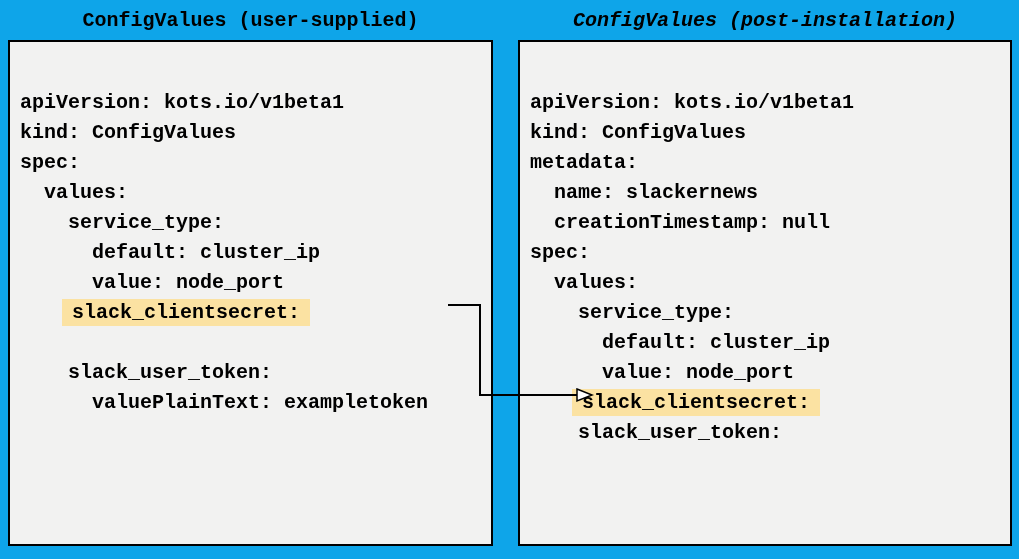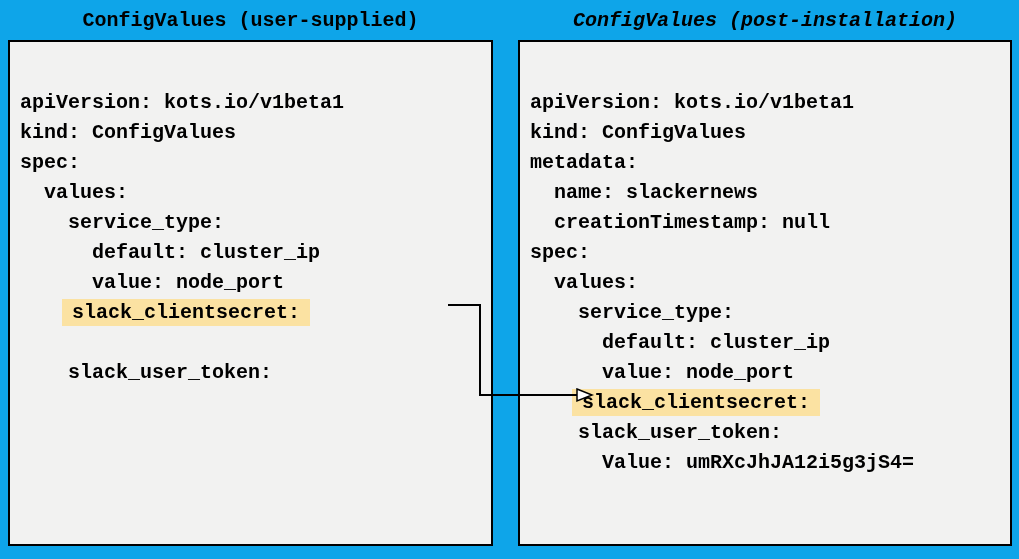--- a/index.html
+++ b/index.html
@@ -79,39 +79,38 @@
         <div class="line"><span class="indent" style="width: 0px;"></span><span class="txt">apiVersion: kots.io/v1beta1</span></div>
         <div class="line"><span class="indent" style="width: 0px;"></span><span class="txt">kind: ConfigValues</span></div>
         <div class="line"><span class="indent" style="width: 0px;"></span><span class="txt">spec:</span></div>
         <div class="line"><span class="indent" style="width: 24px;"></span><span class="txt">values:</span></div>
         <div class="line"><span class="indent" style="width: 48px;"></span><span class="txt">service_type:</span></div>
         <div class="line"><span class="indent" style="width: 72px;"></span><span class="txt">default: cluster_ip</span></div>
         <div class="line"><span class="indent" style="width: 72px;"></span><span class="txt">value: node_port</span></div>
         <div class="line"><span class="indent" style="width: 48px;"></span><span class="txt hl">slack_clientsecret:</span></div>
         <div class="line"><span class="indent" style="width: 72px;"></span></div>
         <div class="line"><span class="indent" style="width: 48px;"></span><span class="txt">slack_user_token:</span></div>
-        <div class="line"><span class="indent" style="width: 72px;"></span></div>
+        <div class="line"><span class="indent" style="width: 72px;"></span><span class="txt">valuePlainText: exampletoken</span></div>
       </div>
   </div>
 
   <div class="panel" id="right-panel">
     <div class="code">
         <div class="line"><span class="indent" style="width: 0px;"></span><span class="txt">apiVersion: kots.io/v1beta1</span></div>
         <div class="line"><span class="indent" style="width: 0px;"></span><span class="txt">kind: ConfigValues</span></div>
         <div class="line"><span class="indent" style="width: 0px;"></span><span class="txt">metadata:</span></div>
         <div class="line"><span class="indent" style="width: 24px;"></span><span class="txt">name: slackernews</span></div>
         <div class="line"><span class="indent" style="width: 24px;"></span><span class="txt">creationTimestamp: null</span></div>
         <div class="line"><span class="indent" style="width: 0px;"></span><span class="txt">spec:</span></div>
         <div class="line"><span class="indent" style="width: 24px;"></span><span class="txt">values:</span></div>
         <div class="line"><span class="indent" style="width: 48px;"></span><span class="txt">service_type:</span></div>
         <div class="line"><span class="indent" style="width: 72px;"></span><span class="txt">default: cluster_ip</span></div>
         <div class="line"><span class="indent" style="width: 72px;"></span><span class="txt">value: node_port</span></div>
         <div class="line"><span class="indent" style="width: 48px;"></span><span class="txt hl">slack_clientsecret:</span></div>
         <div class="line"><span class="indent" style="width: 48px;"></span><span class="txt">slack_user_token:</span></div>
-        <div class="line"><span class="indent" style="width: 72px;"></span><span class="txt">Value: umRXcJhJA12i5g3jS4=</span></div>
       </div>
   </div>
 
   <svg id="arrow-overlay" viewBox="0 0 1019 559" xmlns="http://www.w3.org/2000/svg">
     <path d="M448 305 L480 305 L480 395 L577 395" fill="none" stroke="var(--arrow-color, #000)" stroke-width="2"></path>
     <polygon points="577,389 592,395 577,401" fill="#ffffff" stroke="var(--arrow-color, #000)" stroke-width="1.5"></polygon>
   </svg>
 
 </div>
 

